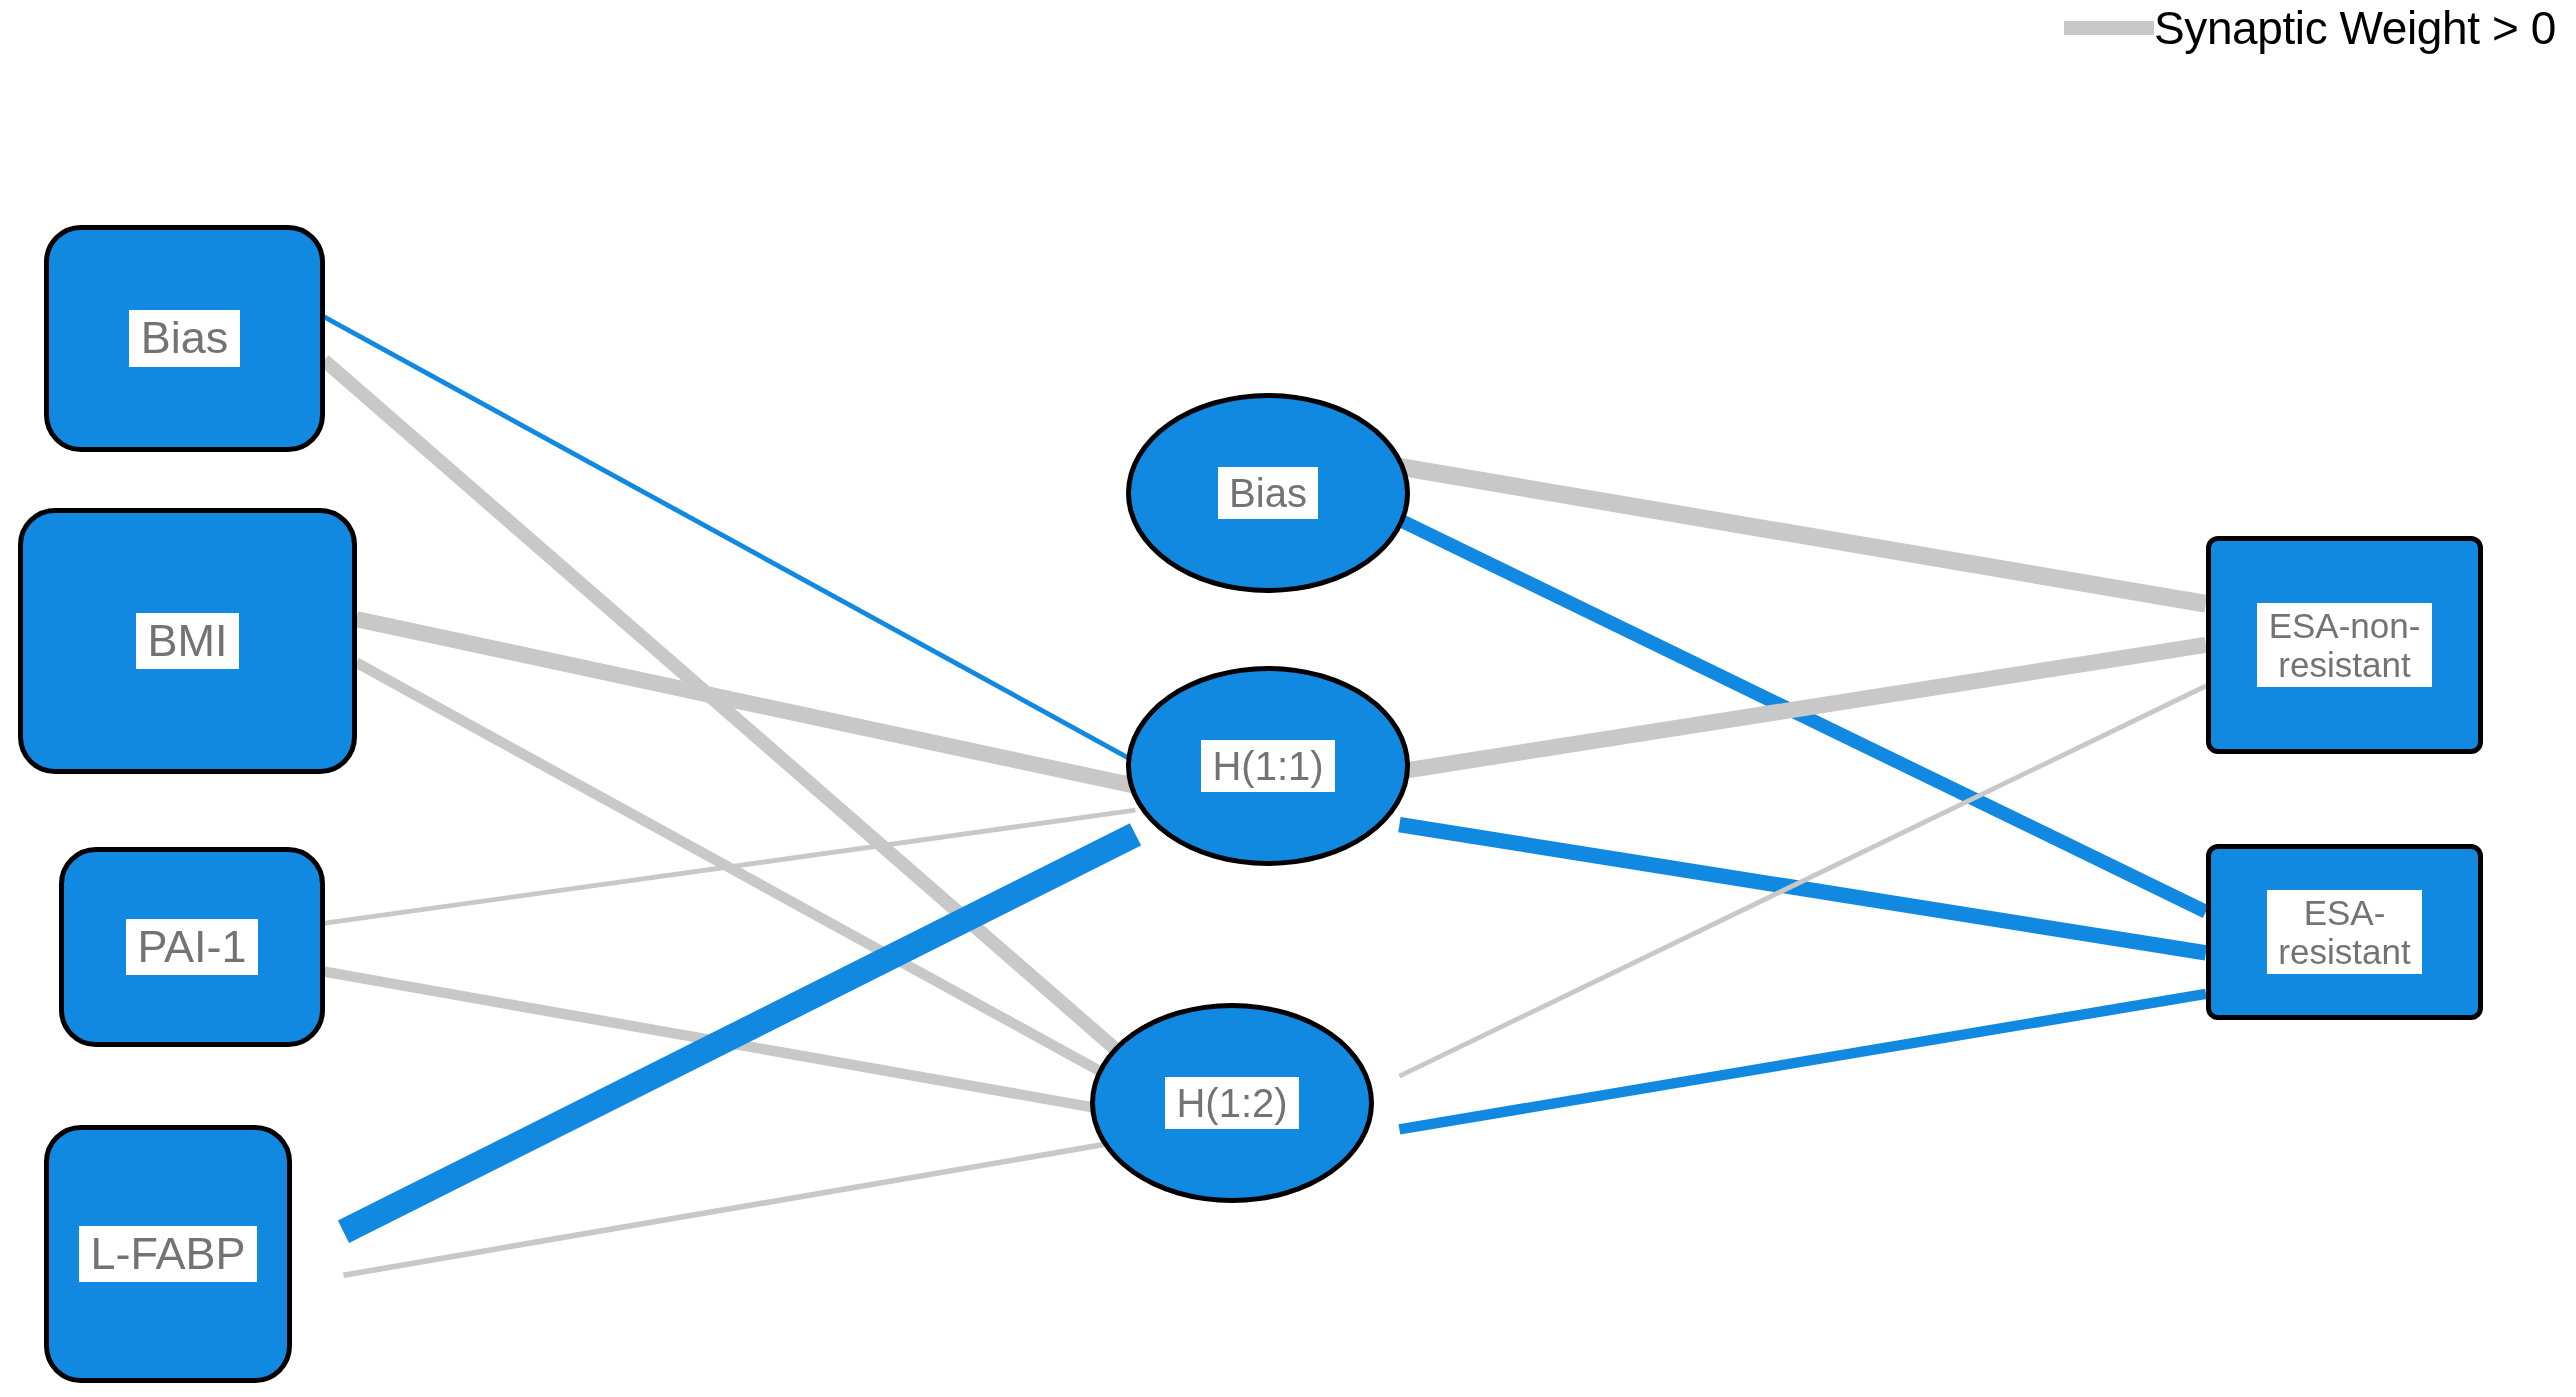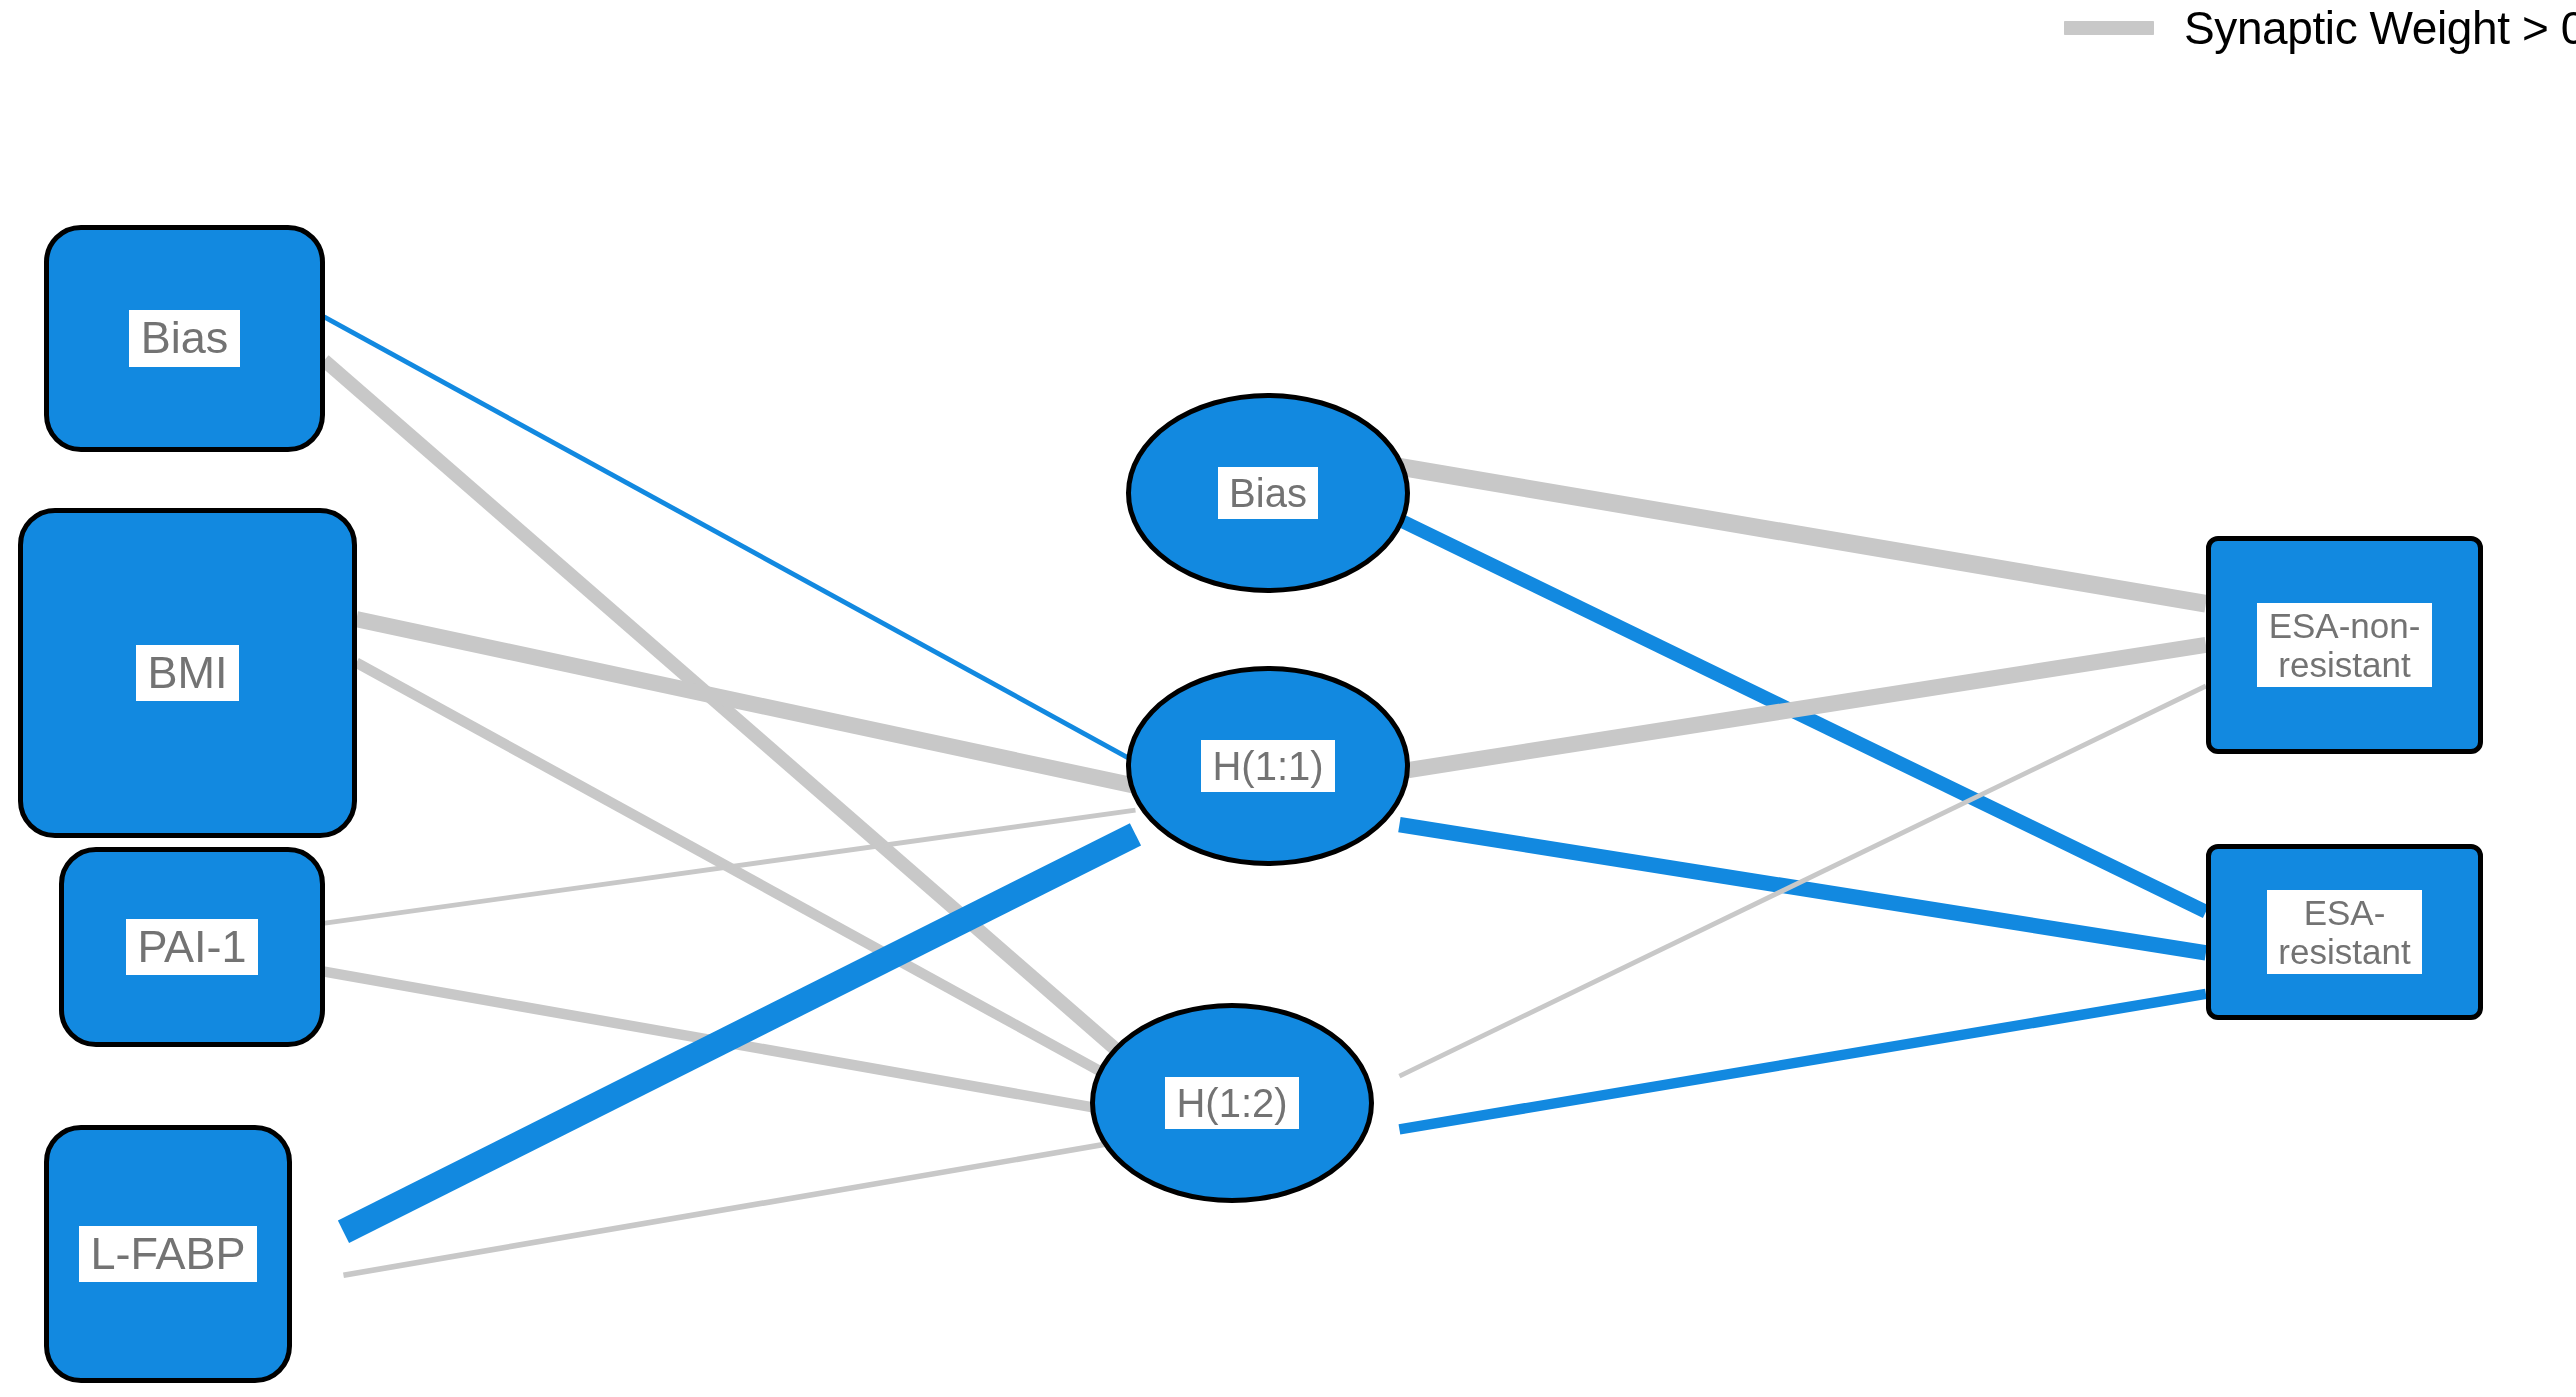--- a/index.html
+++ b/index.html
@@ -54,21 +54,21 @@
     left: 2064px;
     width: 512px;
     display: flex;
     flex-direction: column;
     gap: 4.8px;
     padding-top: 4.8px;
   }
   .legend-row {
     display: flex;
     align-items: center;
-    gap: 30px;
+    gap: 0;
     height: 47px;
   }
   .legend-swatch {
     width: 90px;
     height: 13.7px;
     flex: 0 0 auto;
     border-radius: 0.8px;
   }
   .legend-text {
     font-size: 46px;
@@ -96,21 +96,21 @@
       <line x1="1735.68" y1="957" x2="2736" y2="800" stroke="#c8c8c8" stroke-width="20" stroke-linecap="butt"></line>
       <line x1="1735.68" y1="1023" x2="2736" y2="1182" stroke="#1289e0" stroke-width="19" stroke-linecap="butt"></line>
       <line x1="1735.68" y1="1335" x2="2736" y2="851" stroke="#c8c8c8" stroke-width="6" stroke-linecap="butt"></line>
       <line x1="1735.68" y1="1401" x2="2736" y2="1233" stroke="#1289e0" stroke-width="13" stroke-linecap="butt"></line>
     </svg>
 
   <div id="node-layer">
       <div class="node input" style="left: 44px; top: 225px; width: 281px; height: 227px;">
         <span class="node-label lbl-lg">Bias</span>
       </div>
-      <div class="node input" style="left: 18px; top: 508px; width: 339px; height: 330px;">
+      <div class="node input" style="left: 18px; top: 508px; width: 339px; height: 266px;">
         <span class="node-label lbl-lg">BMI</span>
       </div>
       <div class="node input" style="left: 59px; top: 847px; width: 266px; height: 200px;">
         <span class="node-label lbl-lg">PAI-1</span>
       </div>
       <div class="node input" style="left: 44px; top: 1125px; width: 248px; height: 258px;">
         <span class="node-label lbl-lg">L-FABP</span>
       </div>
       <div class="node hidden" style="left: 1126px; top: 393px; width: 284px; height: 200px;">
         <span class="node-label lbl-md">Bias</span>

